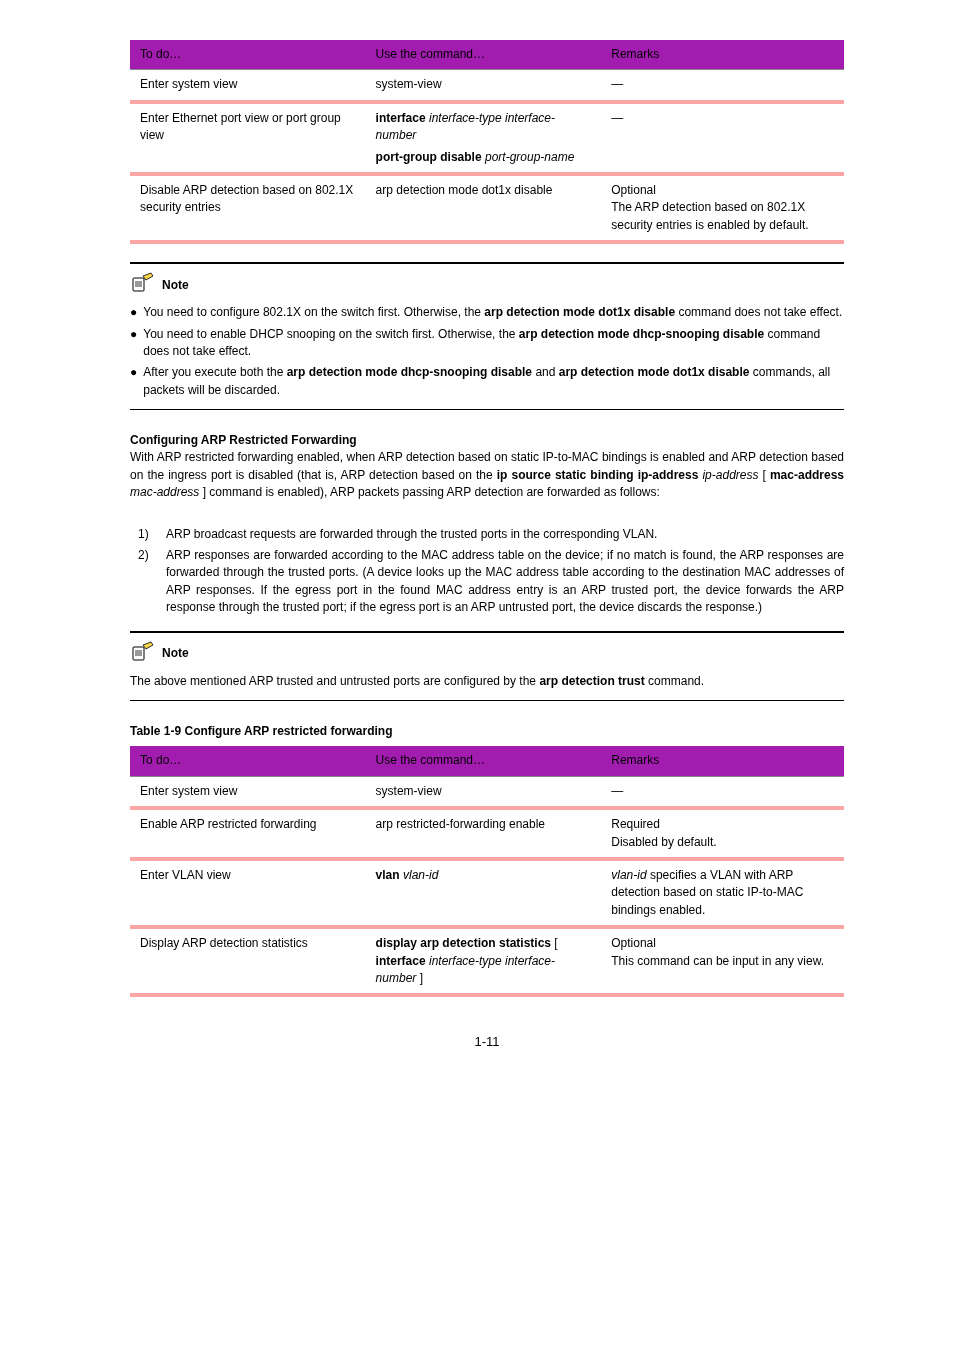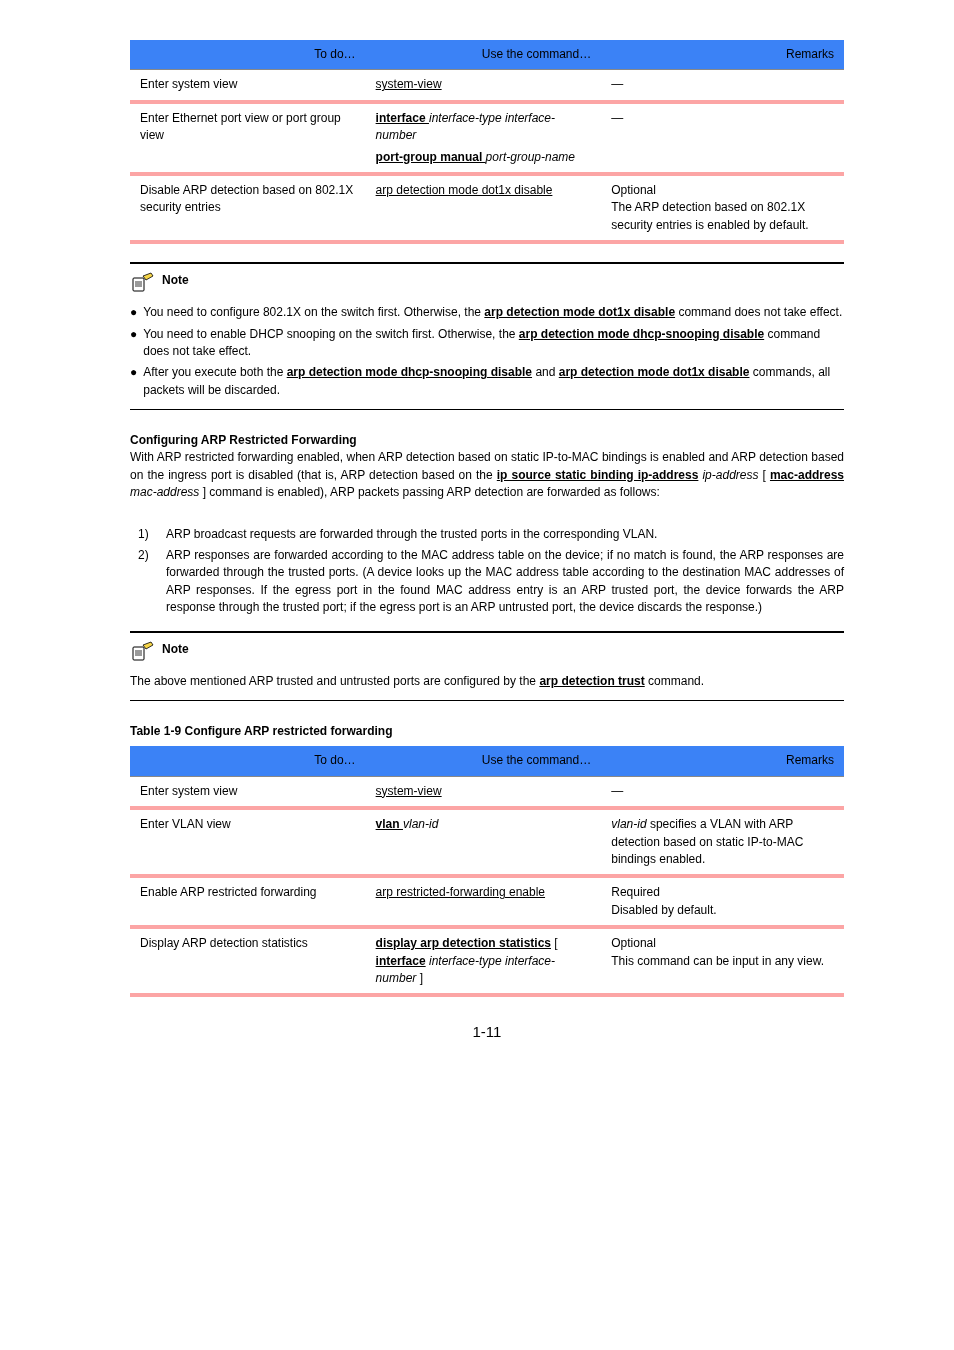--- a/index.html
+++ b/index.html
@@ -13,66 +13,65 @@
     line-height: 1.45;
   }
   .table { width: 100%; border-collapse: collapse; margin-bottom: 18px; }
   .table th, .table td {
     text-align: left;
     vertical-align: top;
     padding: 6px 10px;
     font-weight: normal;
   }
   .table th {
-    background: #3b82f6;
+    background: #a21caf;
     border-bottom: 1px solid #888;
-    text-align: right;
   }
   .table td { border-bottom: 4px solid #fca5a5; }
   .table th, .table td { border-right: none; }
   .col1 { width: 33%; }
   .col2 { width: 33%; }
   .col3 { width: 34%; }
-  .mono-bold { font-weight: bold; text-decoration: underline; }
+  .mono-bold { font-weight: bold; }
   .ital { font-style: italic; }
 
   .hr-thick {
     border: none;
     border-top: 2px solid #000;
     margin: 14px 0 8px 0;
   }
   .hr-thin {
     border: none;
     border-top: 1px solid #000;
     margin: 10px 0 22px 0;
   }
 
   .note-block { margin: 0 0 6px 0; }
   .note-head {
     display: flex;
-    align-items: flex-start;
+    align-items: flex-end;
     gap: 6px;
     font-weight: bold;
     margin-bottom: 10px;
   }
   .note-icon svg { display: block; }
 
   .note-body { padding-left: 0; }
   .note-body .bullet { display: flex; gap: 6px; margin-bottom: 4px; }
   .note-body .bullet .b { font-family: sans-serif; }
 
   .para { margin-bottom: 24px; text-align: justify; }
   .section-title { font-weight: bold; margin: 10px 0 0 0; }
   .indent { padding-left: 8px; }
   .line-item { display: flex; gap: 10px; margin-bottom: 4px; }
   .line-item .num { width: 18px; flex-shrink: 0; }
 
   .caption { font-weight: bold; margin: 22px 0 6px 0; }
 
-  .page-num { text-align: center; margin-top: 24px; font-size: 15px; }
+  .page-num { text-align: center; margin-top: 36px; font-size: 13px; }
 </style>
 </head>
 <body>
 
 <table class="table">
   <thead>
     <tr>
       <th class="col1">To do…</th>
       <th class="col2">Use the command…</th>
       <th class="col3">Remarks</th>
@@ -83,21 +82,21 @@
       <td>Enter system view</td>
       <td class="mono-bold">system-view</td>
       <td>—</td>
     </tr>
     <tr>
       <td rowspan="1">
         <span>Enter Ethernet port view or port group view</span>
       </td>
       <td>
         <div><span class="mono-bold">interface </span><span class="ital">interface-type interface-number</span></div>
-        <div style="margin-top:4px;"><span class="mono-bold">port-group manual </span><span class="ital">port-group-name</span></div>
+        <div style="margin-top:4px;"><span class="mono-bold">port-group disable </span><span class="ital">port-group-name</span></div>
       </td>
       <td>—</td>
     </tr>
     <tr>
       <td>Disable ARP detection based on 802.1X security entries</td>
       <td class="mono-bold">arp detection mode dot1x disable</td>
       <td style="white-space:pre-line;">Optional
 The ARP detection based on 802.1X security entries is enabled by default.</td>
     </tr>
   </tbody>
@@ -202,35 +201,35 @@
       <th class="col3">Remarks</th>
     </tr>
   </thead>
   <tbody>
     <tr>
       <td>Enter system view</td>
       <td class="mono-bold">system-view</td>
       <td>—</td>
     </tr>
     <tr>
-      <td>Enter VLAN view</td>
-      <td>
-        <span class="mono-bold">vlan </span><span class="ital">vlan-id</span>
-      </td>
-      <td>
-        <span class="ital">vlan-id</span><span> specifies a VLAN with ARP detection based on static IP-to-MAC bindings enabled.</span>
-      </td>
-    </tr>
-    <tr>
       <td>Enable ARP restricted forwarding</td>
       <td class="mono-bold">arp restricted-forwarding enable</td>
       <td style="white-space:pre-line;">Required
 Disabled by default.</td>
     </tr>
     <tr>
+      <td>Enter VLAN view</td>
+      <td>
+        <span class="mono-bold">vlan </span><span class="ital">vlan-id</span>
+      </td>
+      <td>
+        <span class="ital">vlan-id</span><span> specifies a VLAN with ARP detection based on static IP-to-MAC bindings enabled.</span>
+      </td>
+    </tr>
+    <tr>
       <td>Display ARP detection statistics</td>
       <td>
         <span class="mono-bold">display arp detection statistics</span><span> [ </span><span class="mono-bold">interface</span><span class="ital"> interface-type interface-number</span><span> ]</span>
       </td>
       <td style="white-space:pre-line;">Optional
 This command can be input in any view.</td>
     </tr>
   </tbody>
 </table>
 

